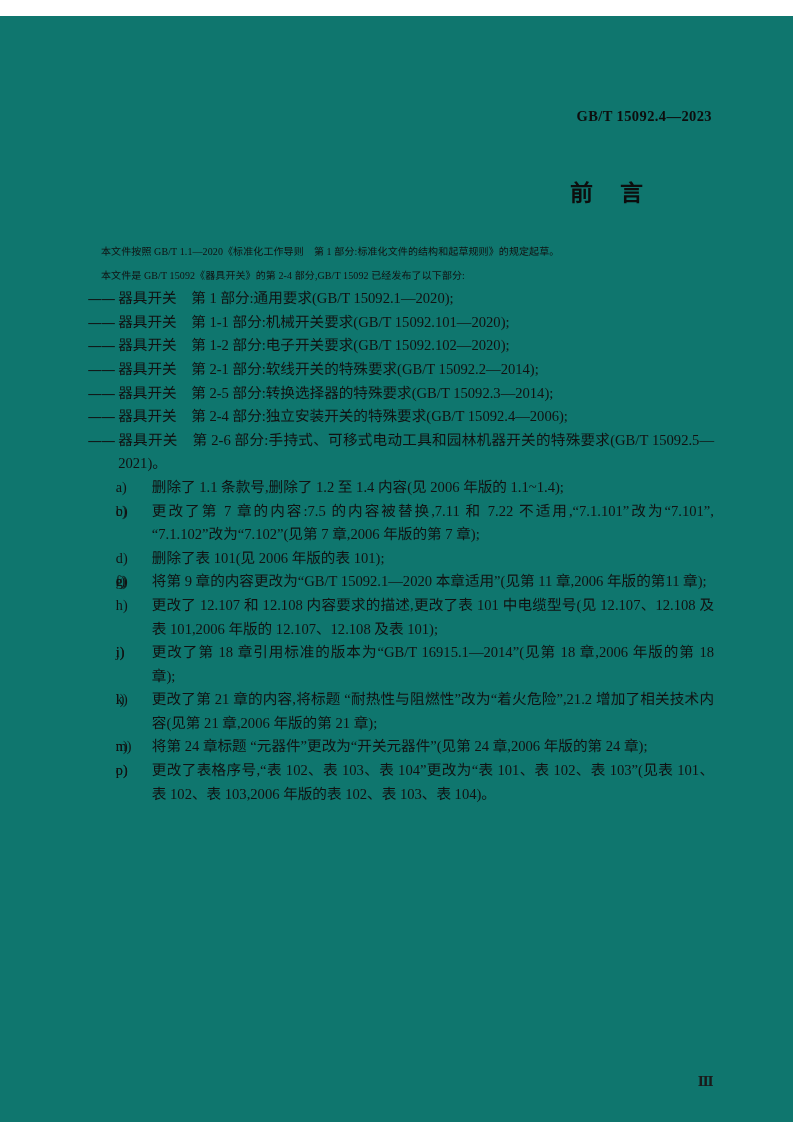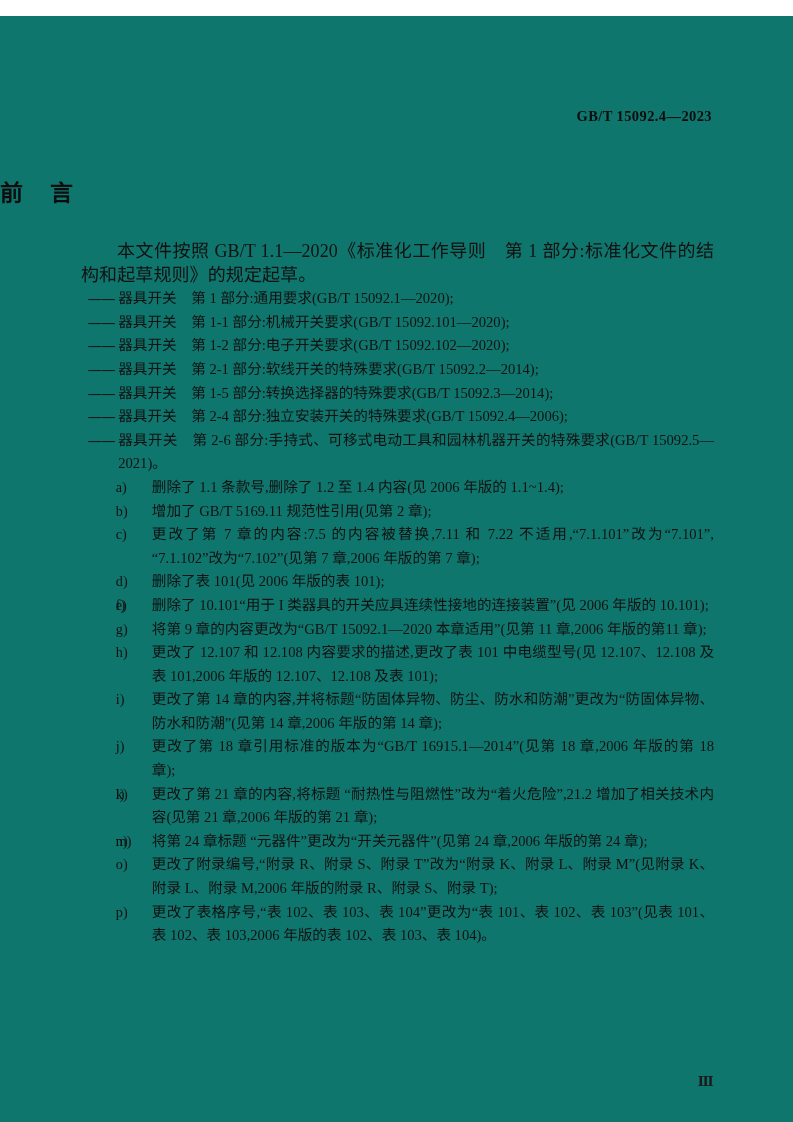--- a/index.html
+++ b/index.html
@@ -41,21 +41,21 @@
     color: #0d0d0d;
     white-space: nowrap;
   }
 
   
   .doc-title {
     position: absolute;
     top: 158px;
     left: 0;
     width: 644px;
-    text-align: left;
+    text-align: right;
     font-family: "DejaVu Sans", "Liberation Sans", sans-serif;
     font-weight: bold;
     font-size: 23px;
     color: #0d0d0d;
     letter-spacing: 1px;
   }
   .doc-title .gap {
     display: inline-block;
     width: 26px;
   }
@@ -63,21 +63,21 @@
   
   .content {
     position: absolute;
     top: 224px;
     left: 81px;
     width: 633px;
   }
 
   p.para {
     margin: 0 0 0 0;
-    font-size: 18px;
+    font-size: 10px;
     line-height: 23.6px;
     text-align: justify;
     text-justify: inter-ideograph;
     text-indent: 2em;
     color: #111111;
     letter-spacing: 0.1px;
   }
 
   
   ul.dash-list {
@@ -157,69 +157,70 @@
   </div>
 
   <div class="doc-title">
     <span>前</span><span class="gap"></span><span>言</span>
   </div>
 
   <div class="content">
 
     <p class="para">本文件按照 GB/T 1.1—2020《标准化工作导则　第 1 部分:标准化文件的结构和起草规则》的规定起草。</p>
 
+    <p class="para">本文件是 GB/T 15092《器具开关》的第 2-4 部分,GB/T 15092 已经发布了以下部分:</p>
 
     <ul class="dash-list" id="part-list">
         <li>
           <span class="dash-marker">——</span>
           <span class="item-body">器具开关　第 1 部分:通用要求(GB/T 15092.1—2020);</span>
         </li>
         <li>
           <span class="dash-marker">——</span>
           <span class="item-body">器具开关　第 1-1 部分:机械开关要求(GB/T 15092.101—2020);</span>
         </li>
         <li>
           <span class="dash-marker">——</span>
           <span class="item-body">器具开关　第 1-2 部分:电子开关要求(GB/T 15092.102—2020);</span>
         </li>
         <li>
           <span class="dash-marker">——</span>
           <span class="item-body">器具开关　第 2-1 部分:软线开关的特殊要求(GB/T 15092.2—2014);</span>
         </li>
         <li>
           <span class="dash-marker">——</span>
-          <span class="item-body">器具开关　第 1-5 部分:转换选择器的特殊要求(GB/T 15092.3—2014);</span>
+          <span class="item-body">器具开关　第 2-5 部分:转换选择器的特殊要求(GB/T 15092.3—2014);</span>
         </li>
         <li>
           <span class="dash-marker">——</span>
           <span class="item-body">器具开关　第 2-4 部分:独立安装开关的特殊要求(GB/T 15092.4—2006);</span>
         </li>
         <li>
           <span class="dash-marker">——</span>
           <span class="item-body">器具开关　第 2-6 部分:手持式、可移式电动工具和园林机器开关的特殊要求(GB/T 15092.5—2021)。</span>
         </li>
       </ul>
 
 
     <ol class="alpha-list" id="change-list">
         <li><span class="alpha-marker">a)</span><span class="item-body">删除了 1.1 条款号,删除了 1.2 至 1.4 内容(见 2006 年版的 1.1~1.4);</span></li>
-        <li><span class="alpha-marker">b)</span><span class="item-body">增加了 GB/T 5169.11 规范性引用(见第 2 章);</span></li>
+        <li><span class="alpha-marker">b)</span></li>
         <li><span class="alpha-marker">c)</span><span class="item-body">更改了第 7 章的内容:7.5 的内容被替换,7.11 和 7.22 不适用,“7.1.101”改为“7.101”,“7.1.102”改为“7.102”(见第 7 章,2006 年版的第 7 章);</span></li>
         <li><span class="alpha-marker">d)</span><span class="item-body">删除了表 101(见 2006 年版的表 101);</span></li>
         <li><span class="alpha-marker">e)</span></li>
-        <li><span class="alpha-marker">f)</span><span class="item-body">删除了 10.101“用于 I 类器具的开关应具连续性接地的连接装置”(见 2006 年版的 10.101);</span></li>
+        <li><span class="alpha-marker">f)</span></li>
         <li><span class="alpha-marker">g)</span><span class="item-body">将第 9 章的内容更改为“GB/T 15092.1—2020 本章适用”(见第 11 章,2006 年版的第11 章);</span></li>
         <li><span class="alpha-marker">h)</span><span class="item-body">更改了 12.107 和 12.108 内容要求的描述,更改了表 101 中电缆型号(见 12.107、12.108 及表 101,2006 年版的 12.107、12.108 及表 101);</span></li>
-        <li><span class="alpha-marker">i)</span><span class="item-body">更改了第 14 章的内容,并将标题“防固体异物、防尘、防水和防潮”更改为“防固体异物、防水和防潮”(见第 14 章,2006 年版的第 14 章);</span></li>
+        <li><span class="alpha-marker">i)</span></li>
         <li><span class="alpha-marker">j)</span><span class="item-body">更改了第 18 章引用标准的版本为“GB/T 16915.1—2014”(见第 18 章,2006 年版的第 18 章);</span></li>
         <li><span class="alpha-marker">k)</span></li>
         <li><span class="alpha-marker">l)</span><span class="item-body">更改了第 21 章的内容,将标题 “耐热性与阻燃性”改为“着火危险”,21.2 增加了相关技术内容(见第 21 章,2006 年版的第 21 章);</span></li>
         <li><span class="alpha-marker">m)</span></li>
         <li><span class="alpha-marker">n)</span><span class="item-body">将第 24 章标题 “元器件”更改为“开关元器件”(见第 24 章,2006 年版的第 24 章);</span></li>
-        <li><span class="alpha-marker">o)</span><span class="item-body">更改了附录编号,“附录 R、附录 S、附录 T”改为“附录 K、附录 L、附录 M”(见附录 K、附录 L、附录 M,2006 年版的附录 R、附录 S、附录 T);</span></li>
+        <li><span class="alpha-marker">o)</span></li>
         <li><span class="alpha-marker">p)</span><span class="item-body">更改了表格序号,“表 102、表 103、表 104”更改为“表 101、表 102、表 103”(见表 101、表 102、表 103,2006 年版的表 102、表 103、表 104)。</span></li>
       </ol>
 
   </div>
 
   <div class="page-footer">
     <span class="folio">Ⅲ</span>
   </div>
 
 </div>

